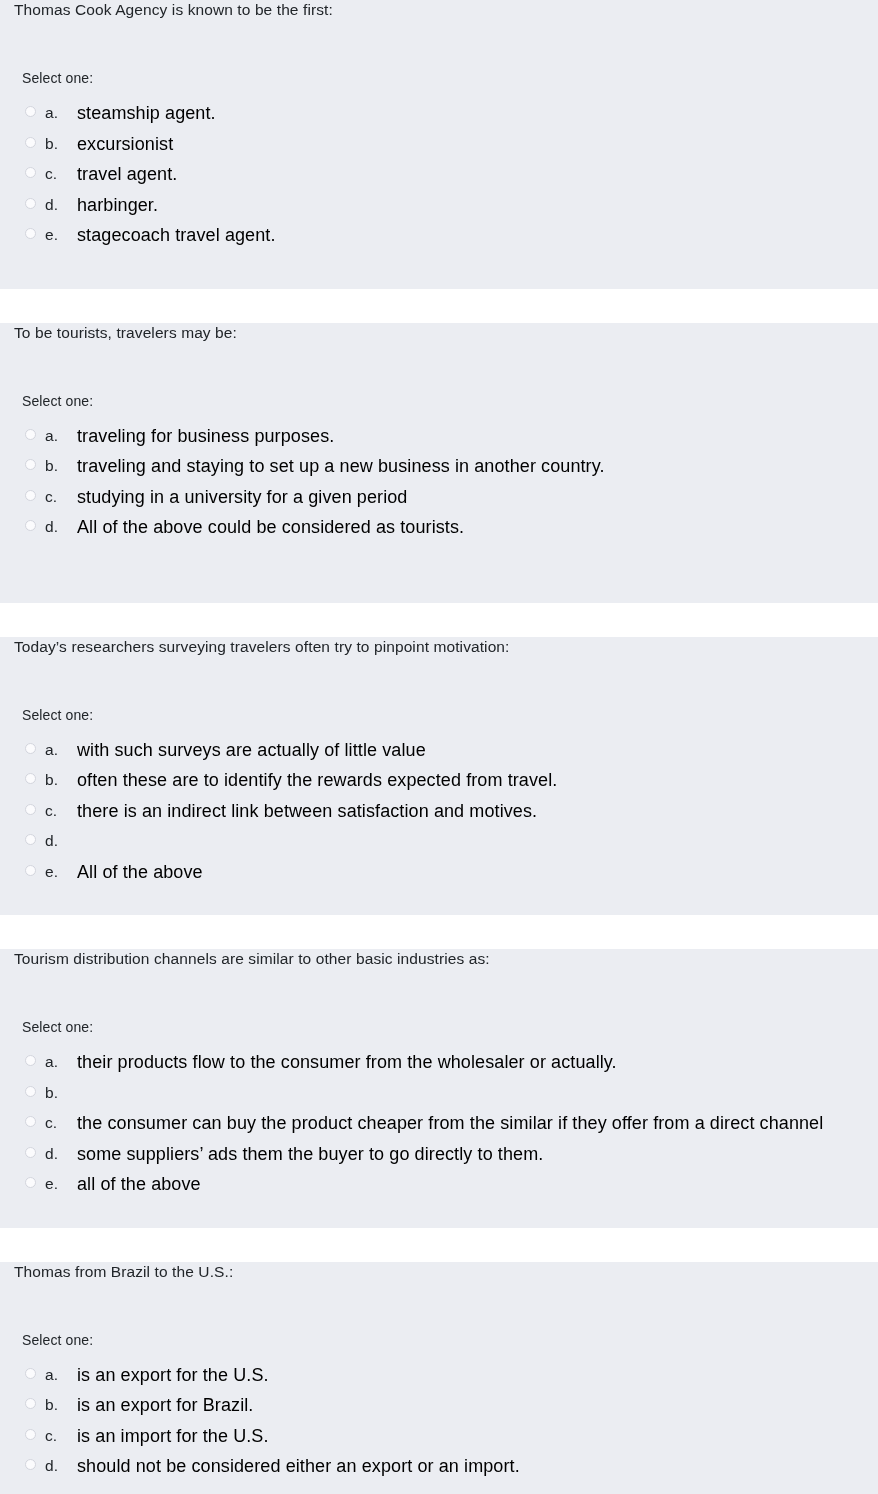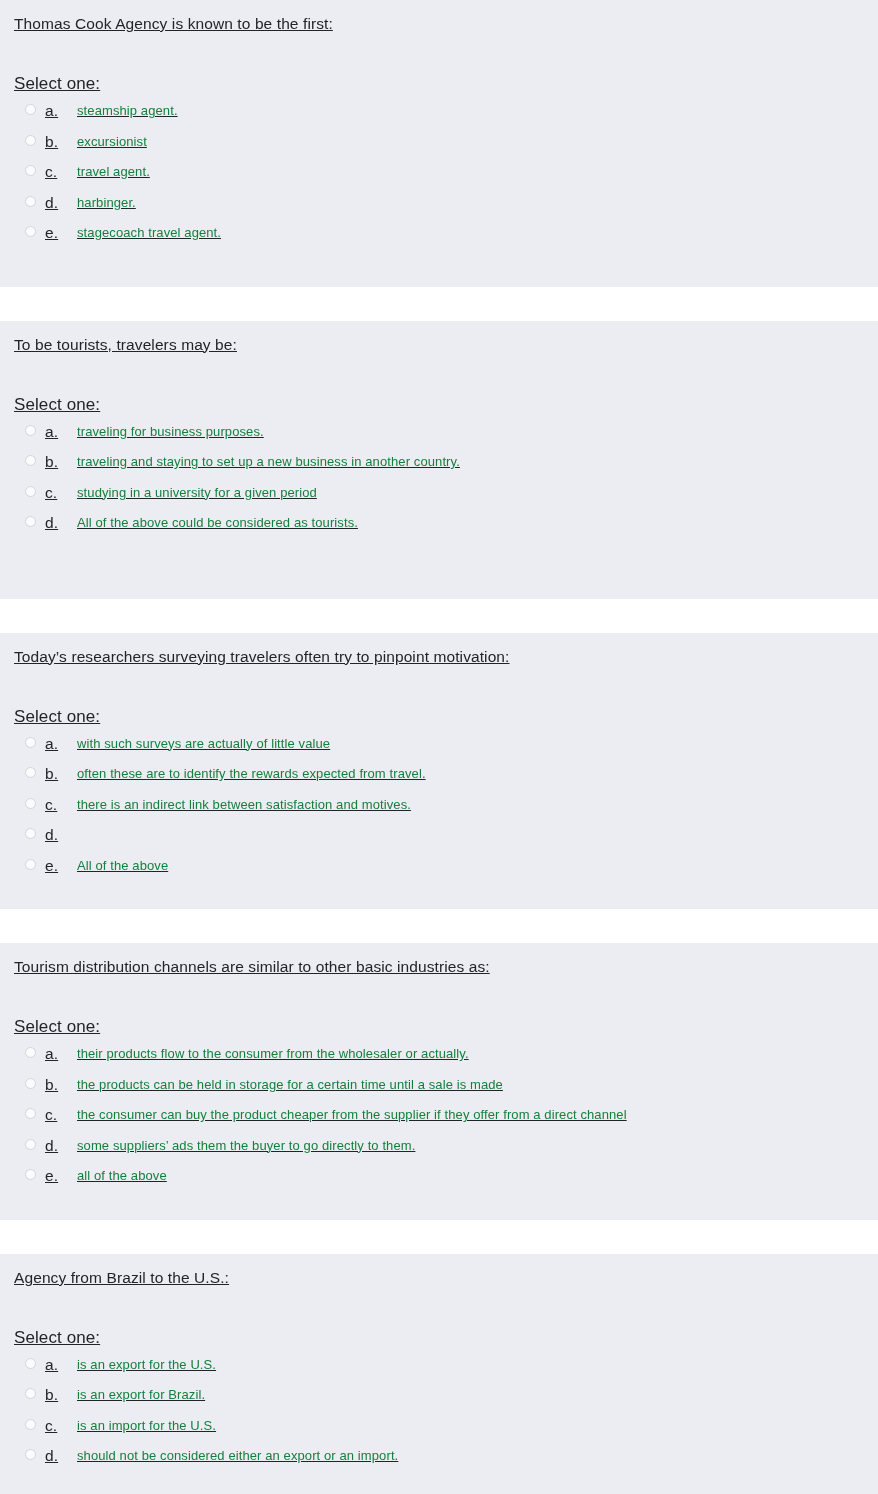--- a/index.html
+++ b/index.html
@@ -15,42 +15,41 @@
     -webkit-font-smoothing: antialiased;
   }
   #quiz-root {
     width: 878px;
     display: block;
   }
   .question-block {
     background: #ebedf2;
     width: 878px;
     box-sizing: border-box;
-    padding: 14px 14px 0 14px;
+    padding: 0 14px 0 14px;
     position: relative;
-    text-decoration: underline;
   }
   .gap {
     background: #ffffff;
     width: 878px;
     height: 34px;
   }
   .question-text {
     font-size: 15.5px;
     line-height: 20px;
     color: #212529;
     margin: 0;
     padding: 0 0 2px 0;
     letter-spacing: 0.1px;
   }
   .select-one {
-    font-size: 17px;
+    font-size: 14px;
     line-height: 20px;
     color: #212529;
-    margin: 0;
+    margin: 8px;
     padding: 38px 0 6px 0;
     letter-spacing: 0.1px;
   }
   .answers {
     margin: 0;
     padding: 0;
     list-style: none;
   }
   .answer-row {
     display: flex;
@@ -75,23 +74,23 @@
     font-size: 15.5px;
     line-height: 22px;
     color: #212529;
     width: 26px;
     min-width: 26px;
     margin-left: 9px;
     text-align: left;
     letter-spacing: 0.1px;
   }
   .answer-text {
-    font-size: 13px;
+    font-size: 18px;
     line-height: 22px;
-    color: #15803d;
+    color: #000000;
     margin-left: 6px;
     white-space: nowrap;
     letter-spacing: 0.1px;
   }
   
   .block-tail {
     width: 100%;
   }
 </style>
 </head>
@@ -196,43 +195,42 @@
       <p class="select-one">Select one:</p>
       <ul class="answers">
         <li class="answer-row">
           <span class="radio"></span>
           <span class="answer-letter">a.</span>
           <span class="answer-text">their products flow to the consumer from the wholesaler or actually.</span>
         </li>
         <li class="answer-row">
           <span class="radio"></span>
           <span class="answer-letter">b.</span>
-          <span class="answer-text">the products can be held in storage for a certain time until a sale is made</span>
-        </li>
-        <li class="answer-row">
-          <span class="radio"></span>
-          <span class="answer-letter">c.</span>
-          <span class="answer-text">the consumer can buy the product cheaper from the supplier if they offer from a direct channel</span>
+        </li>
+        <li class="answer-row">
+          <span class="radio"></span>
+          <span class="answer-letter">c.</span>
+          <span class="answer-text">the consumer can buy the product cheaper from the similar if they offer from a direct channel</span>
         </li>
         <li class="answer-row">
           <span class="radio"></span>
           <span class="answer-letter">d.</span>
           <span class="answer-text">some suppliers’ ads them the buyer to go directly to them.</span>
         </li>
         <li class="answer-row">
           <span class="radio"></span>
           <span class="answer-letter">e.</span>
           <span class="answer-text">all of the above</span>
         </li>
       </ul>
       <div class="block-tail" style="height: 24px;"></div>
     </div>
     <div class="gap"></div>
     <div class="question-block">
-      <p class="question-text">Agency from Brazil to the U.S.:</p>
+      <p class="question-text">Thomas from Brazil to the U.S.:</p>
       <p class="select-one">Select one:</p>
       <ul class="answers">
         <li class="answer-row">
           <span class="radio"></span>
           <span class="answer-letter">a.</span>
           <span class="answer-text">is an export for the U.S.</span>
         </li>
         <li class="answer-row">
           <span class="radio"></span>
           <span class="answer-letter">b.</span>

